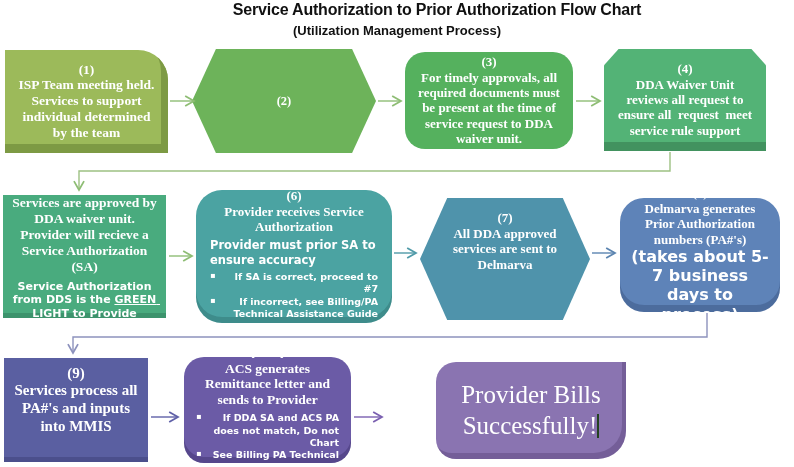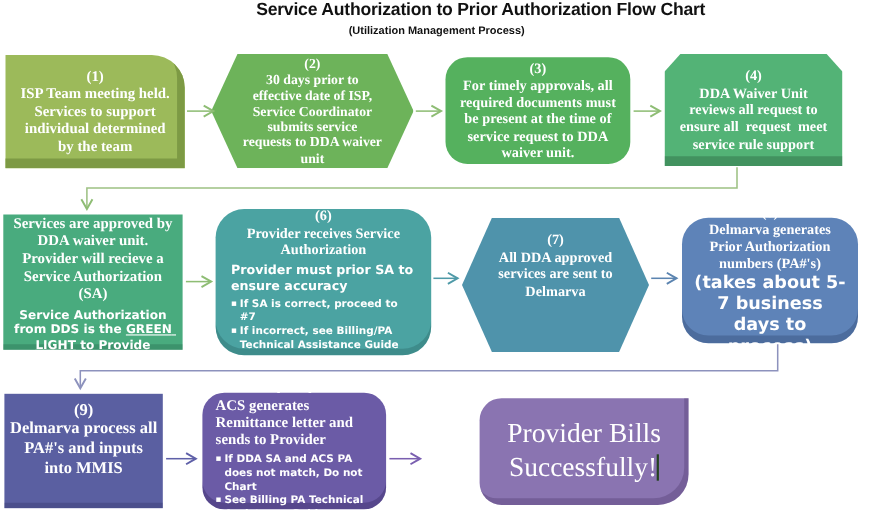--- a/index.html
+++ b/index.html
@@ -2,21 +2,21 @@
 <html><head>
 <meta charset="utf-8">
 <style>
   html,body{margin:0;padding:0;background:#fff;}
   .canvas{position:relative;width:794px;height:467px;background:#fff;overflow:hidden;
           font-family:"Liberation Serif", serif;}
   .title{position:absolute;top:1px;left:0;width:100%;text-align:center;
          font-family:"Liberation Sans", sans-serif;font-weight:bold;font-size:16px;color:#111;
          letter-spacing:-0.2px;padding-left:40px;}
   .subtitle{position:absolute;top:23px;left:0;width:100%;text-align:center;
-         font-family:"Liberation Sans", sans-serif;font-weight:bold;font-size:10px;color:#111;}
+         font-family:"Liberation Sans", sans-serif;font-weight:bold;font-size:13px;color:#111;}
 
   .node{position:absolute;box-sizing:border-box;color:#fff;font-weight:bold;
         display:flex;flex-direction:column;align-items:center;justify-content:center;
         text-align:center;}
   .node .num{line-height:1.15;white-space:pre-wrap;}
   .node .txt{line-height:1.18;white-space:pre-wrap;}
 
   .n1{left:5px;top:50px;width:163px;height:103px;border-top-right-radius:30px;
       box-shadow:inset -7px -9px 0 #7d9a44;font-size:13.5px;padding:2px 12px;}
   .n2{left:192px;top:49px;width:184px;height:104px;font-size:12.5px;padding:0 28px;
@@ -40,22 +40,22 @@
       padding:13px 26px 0 26px;
       clip-path:polygon(0 50%,16% 0,84% 0,100% 50%,84% 100%,16% 100%);}
   .n8{left:620px;top:198px;width:160px;height:114px;border-radius:24px;font-size:13px;
       padding:4px 10px;box-shadow:inset 0 -7px 0 rgba(35,55,95,0.3);}
   .n8 .note{font-family:"DejaVu Sans", sans-serif;font-size:16px;line-height:1.2;white-space:pre-wrap;}
   .n9{left:4px;top:358px;width:144px;height:104px;font-size:15px;justify-content:flex-start;
       padding:7px 4px 0 4px;box-shadow:inset 0 -5px 0 rgba(30,30,80,0.25);}
   .n10{left:184px;top:357px;width:167px;height:106px;border-radius:20px;padding:5px 12px;
        box-shadow:inset 0 -6px 0 rgba(40,25,80,0.3);}
   .n10 .num{font-size:17px;font-family:Liberation Mono, monospace;}
-  .n10 .txt{font-size:13.5px;text-align:left;width:100%;}
-  .bullets{list-style:none;margin:4px 0 5px 0;padding:0;width:100%;text-align:left;
+  .n10 .txt{font-size:13.5px;text-align:center;width:100%;}
+  .bullets{list-style:none;margin:4px 0 5px 0;padding:0;width:100%;text-align:right;
        font-family:"DejaVu Sans", sans-serif;font-size:9.5px;line-height:1.3;}
   .bullets li{padding-left:8px;position:relative;white-space:pre-wrap;}
   .bullets li::before{content:"▪";position:absolute;left:0;top:0;font-size:8px;}
   .n11{left:388px;top:362px;width:190px;height:97px;border-radius:20px 0 28px 20px;
        font-weight:normal;font-size:25px;line-height:1.23;
        box-shadow:inset -4px -6px 0 rgba(60,40,90,0.28);margin-left:48px;}
   .n11 .txt{display:inline;}
   .caret{display:inline-block;width:2px;height:24px;background:#23421f;vertical-align:-4px;}
   .wires{position:absolute;left:0;top:0;pointer-events:none;}
 </style>
@@ -67,21 +67,20 @@
   <div class="title">Service Authorization to Prior Authorization Flow Chart</div>
   <div class="subtitle">(Utilization Management Process)</div>
 
   <div class="node n1" style="background-color: rgb(156, 186, 90);">
     <div class="num">(1)</div>
     <div class="txt">ISP Team meeting held.  Services to support individual determined by the team</div>
   </div>
 
   <div class="node n2" style="background-color: rgb(109, 179, 90);">
     <div class="num">(2)</div>
-    <div class="txt">30 days prior to effective date of ISP, Service Coordinator submits service requests to DDA waiver unit</div>
   </div>
 
   <div class="node n3" style="background-color: rgb(85, 177, 94);">
     <div class="num">(3)</div>
     <div class="txt">For timely approvals, all required documents must be present at the time of service request to DDA waiver unit.</div>
   </div>
 
   <div class="node n4" style="background-color: rgb(83, 179, 118);">
     <div class="num">(4)</div>
     <div class="txt">DDA Waiver Unit reviews all request to ensure all  request  meet service rule support</div>
@@ -111,21 +110,21 @@
   </div>
 
   <div class="node n8" style="background-color: rgb(94, 131, 184);">
     <div class="num">(8)</div>
     <div class="txt">Delmarva generates Prior Authorization numbers (PA#'s)</div>
     <div class="note">(takes about 5-7 business days to process)</div>
   </div>
 
   <div class="node n9" style="background-color: rgb(90, 95, 161);">
     <div class="num">(9)</div>
-    <div class="txt">Delmarva process all PA#'s and inputs into MMIS</div>
+    <div class="txt">Services process all PA#'s and inputs into MMIS</div>
   </div>
 
   <div class="node n10" style="background-color: rgb(107, 91, 166);">
     <div class="num">(10)</div>
     <div class="txt">ACS generates Remittance letter and sends to Provider</div>
     <ul class="bullets">
       <li>If DDA SA and ACS PA does not match, Do not Chart</li>
       <li>See Billing PA Technical Assistance Guide</li>
     </ul>
   </div>

